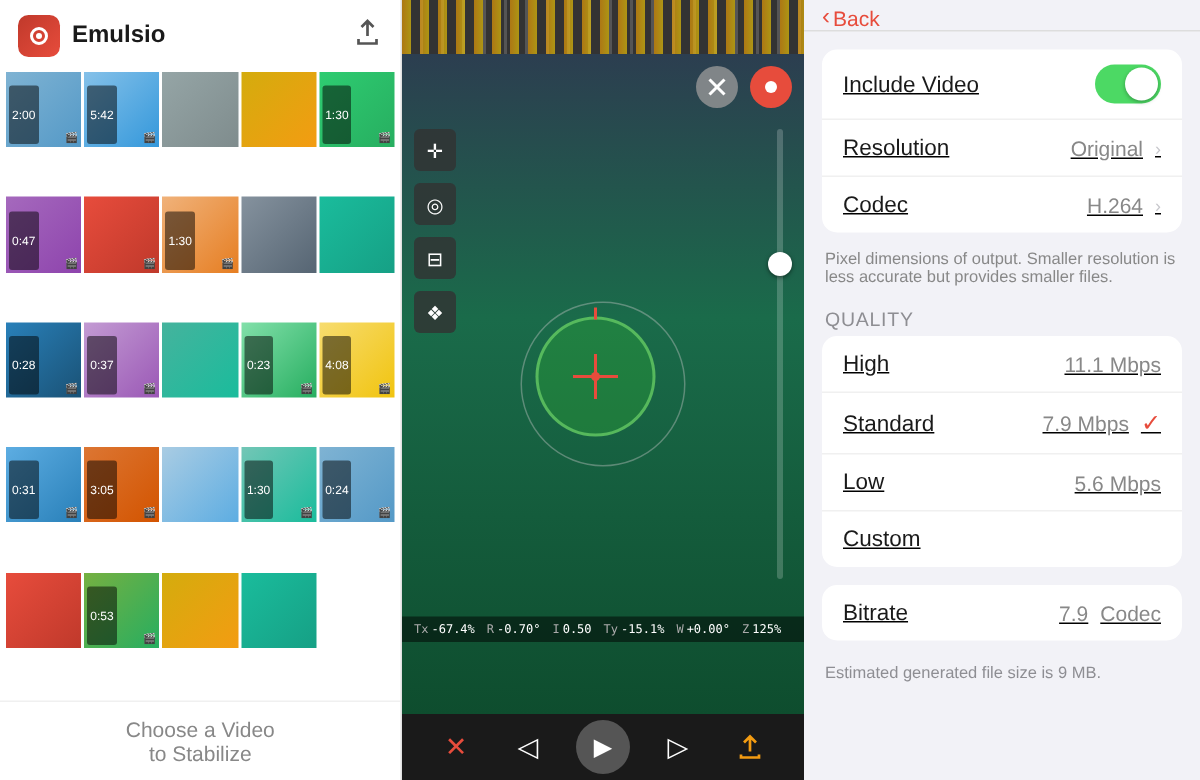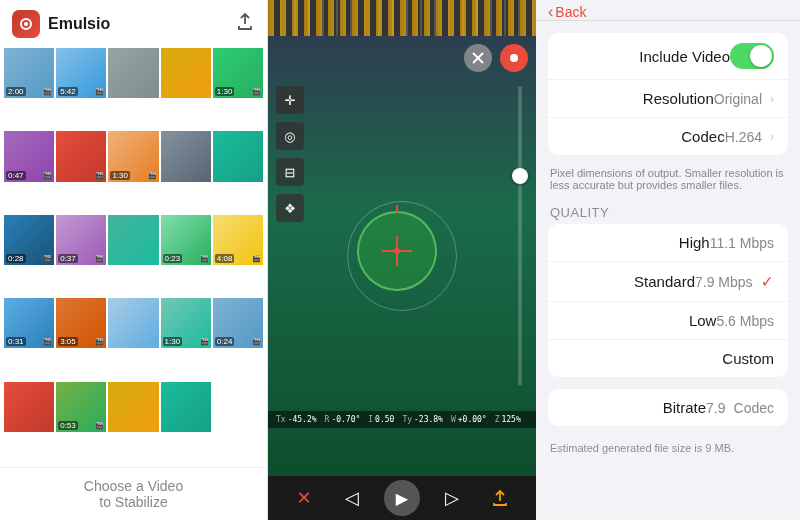--- a/index.html
+++ b/index.html
@@ -74,21 +74,21 @@
       height: 100%;
       display: flex;
       align-items: flex-end;
       justify-content: flex-start;
       padding: 2px;
     }
     .thumb-duration {
       font-size: 8px;
       color: white;
       background: rgba(0,0,0,0.5);
-      padding: 0 2px;
+      padding: 15px 2px;
       border-radius: 2px;
     }
     .thumb-icon {
       position: absolute;
       bottom: 2px;
       right: 2px;
       color: white;
       font-size: 7px;
     }
 
@@ -389,24 +389,25 @@
     
     .settings-section {
       background: white;
       border-radius: 10px;
       margin: 0 12px 12px 12px;
       overflow: hidden;
     }
     .settings-row {
       display: flex;
       align-items: center;
-      justify-content: flex-end;
+      justify-content: space-between;
       padding: 10px 14px;
       border-bottom: 1px solid #f0f0f0;
       cursor: pointer;
+      text-decoration: underline;
     }
     .settings-row:last-child {
       border-bottom: none;
     }
     .row-label {
       font-size: 15px;
       color: #1a1a1a;
     }
     .row-value {
       display: flex;
@@ -656,33 +657,33 @@
 
     <div class="slider-right">
       <div class="slider-track">
         <div class="slider-thumb"></div>
       </div>
     </div>
 
     <div class="stats-bar">
       <div class="stat-item">
         <span class="stat-label">Tx </span>
-        <span class="stat-value">-45.2%</span>
+        <span class="stat-value">-67.4%</span>
       </div>
       <div class="stat-item">
         <span class="stat-label">R </span>
         <span class="stat-value">-0.70°</span>
       </div>
       <div class="stat-item">
         <span class="stat-label">I </span>
         <span class="stat-value">0.50</span>
       </div>
       <div class="stat-item">
         <span class="stat-label">Ty </span>
-        <span class="stat-value">-23.8%</span>
+        <span class="stat-value">-15.1%</span>
       </div>
       <div class="stat-item">
         <span class="stat-label">W </span>
         <span class="stat-value">+0.00°</span>
       </div>
       <div class="stat-item">
         <span class="stat-label">Z </span>
         <span class="stat-value">125%</span>
       </div>
     </div>

